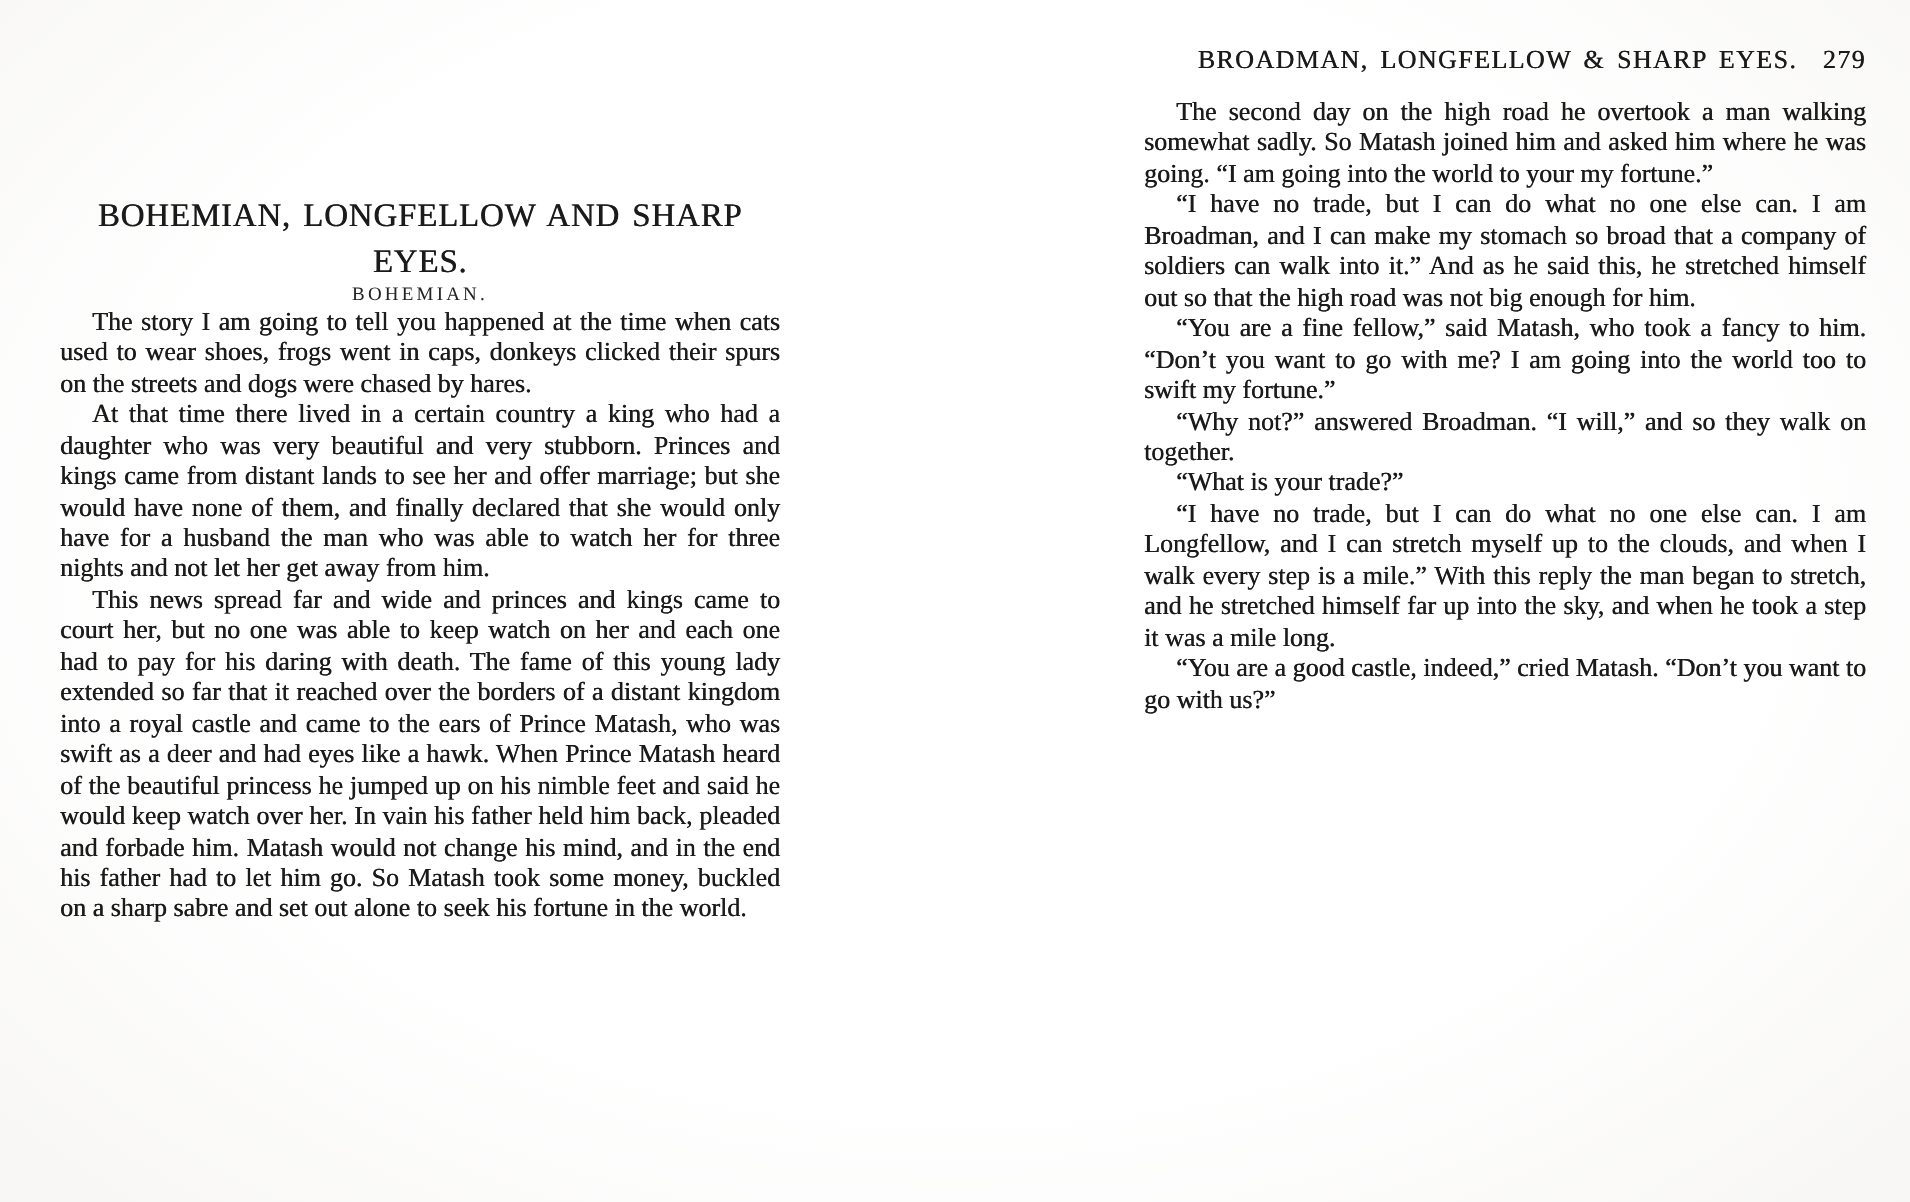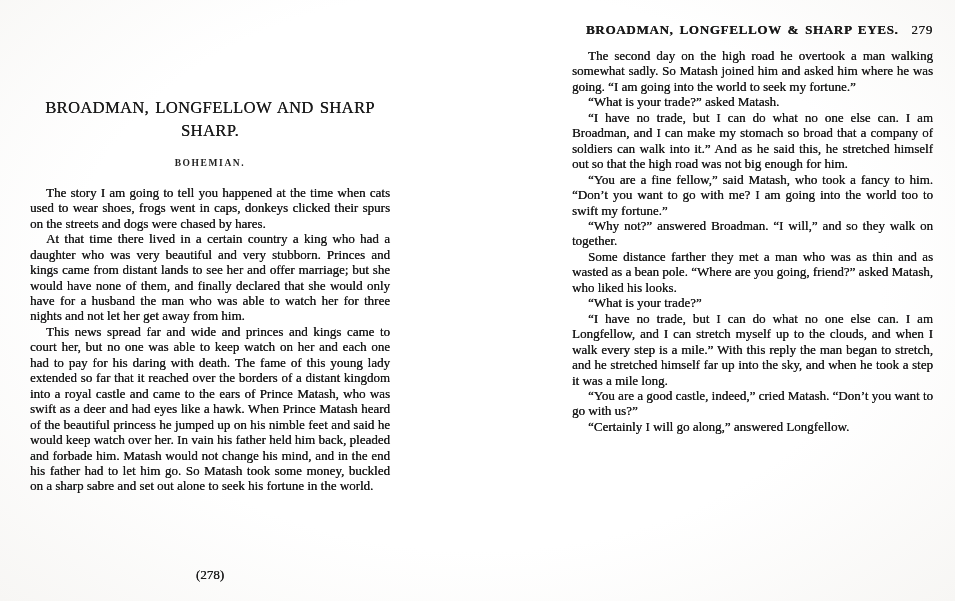--- a/index.html
+++ b/index.html
@@ -20,29 +20,27 @@
     margin: 96px 0 0 0;
     font-size: 16.5px;
     font-weight: 400;
     text-align: center;
     line-height: 1.42;
     letter-spacing: 0.4px;
     word-spacing: 1.5px;
     text-shadow: 0.25px 0 0 #1b1b1b;
   }
   .chapter-subtitle {
-    margin-top: 15px;
     text-align: center;
     font-size: 9.5px;
-    font-weight: 700;
+    font-weight: 400;
     letter-spacing: 1.6px;
     color: #222;
   }
   .body-text {
-    margin-top: 17px;
     font-size: 13px;
     line-height: 15.45px;
     text-align: justify;
     text-shadow: 0.2px 0 0 #1b1b1b;
   }
   .body-text p { margin: 0; text-indent: 16px; }
 
   .folio {
     position: absolute;
     left: 0; right: 0; top: 567px;
@@ -54,57 +52,53 @@
   .running-head {
     position: absolute;
     top: 22px; left: 0; right: 0;
     display: flex;
     align-items: baseline;
     font-size: 13px;
     letter-spacing: 0.7px;
     word-spacing: 2px;
     text-shadow: 0.2px 0 0 #1b1b1b;
   }
-  .rh-title { flex: 1; padding-left: 14px; font-weight: bold; }
+  .rh-title { flex: 1; text-align: center; padding-left: 14px; }
   .rh-num { text-align: left; }
 
   .page-right .body-text {
     position: absolute;
     top: 48px; left: 0; right: 0;
     margin-top: 0;
   }
 </style>
 </head>
 <body>
 
 <div class="spread">
 
   <div class="page page-left">
-    <h1 class="chapter-title">BROADMAN, LONGFELLOW AND SHARP SHARP.</h1>
+    <h1 class="chapter-title">BOHEMIAN, LONGFELLOW AND SHARP EYES.</h1>
     <div class="chapter-subtitle">BOHEMIAN.</div>
     <div class="body-text">
       <p>The story I am going to tell you happened at the time when cats used to wear shoes, frogs went in caps, donkeys clicked their spurs on the streets and dogs were chased by hares.</p>
       <p>At that time there lived in a certain country a king who had a daughter who was very beautiful and very stubborn. Princes and kings came from distant lands to see her and offer marriage; but she would have none of them, and finally declared that she would only have for a husband the man who was able to watch her for three nights and not let her get away from him.</p>
       <p>This news spread far and wide and princes and kings came to court her, but no one was able to keep watch on her and each one had to pay for his daring with death. The fame of this young lady extended so far that it reached over the borders of a distant kingdom into a royal castle and came to the ears of Prince Matash, who was swift as a deer and had eyes like a hawk. When Prince Matash heard of the beautiful princess he jumped up on his nimble feet and said he would keep watch over her. In vain his father held him back, pleaded and forbade him. Matash would not change his mind, and in the end his father had to let him go. So Matash took some money, buckled on a sharp sabre and set out alone to seek his fortune in the world.</p>
     </div>
-    <div class="folio">(278)</div>
   </div>
 
   <div class="page page-right">
     <div class="running-head">
       <span class="rh-title">BROADMAN, LONGFELLOW &amp; SHARP EYES.</span>
       <span class="rh-num">279</span>
     </div>
     <div class="body-text">
-      <p>The second day on the high road he overtook a man walking somewhat sadly. So Matash joined him and asked him where he was going. “I am going into the world to seek my fortune.”</p>
-      <p>“What is your trade?” asked Matash.</p>
+      <p>The second day on the high road he overtook a man walking somewhat sadly. So Matash joined him and asked him where he was going. “I am going into the world to your my fortune.”</p>
       <p>“I have no trade, but I can do what no one else can. I am Broadman, and I can make my stomach so broad that a company of soldiers can walk into it.” And as he said this, he stretched himself out so that the high road was not big enough for him.</p>
       <p>“You are a fine fellow,” said Matash, who took a fancy to him. “Don’t you want to go with me? I am going into the world too to swift my fortune.”</p>
       <p>“Why not?” answered Broadman. “I will,” and so they walk on together.</p>
-      <p>Some distance farther they met a man who was as thin and as wasted as a bean pole. “Where are you going, friend?” asked Matash, who liked his looks.</p>
       <p>“What is your trade?”</p>
       <p>“I have no trade, but I can do what no one else can. I am Longfellow, and I can stretch myself up to the clouds, and when I walk every step is a mile.” With this reply the man began to stretch, and he stretched himself far up into the sky, and when he took a step it was a mile long.</p>
       <p>“You are a good castle, indeed,” cried Matash. “Don’t you want to go with us?”</p>
-      <p>“Certainly I will go along,” answered Longfellow.</p>
     </div>
   </div>
 
 </div>
 
 </body></html>

